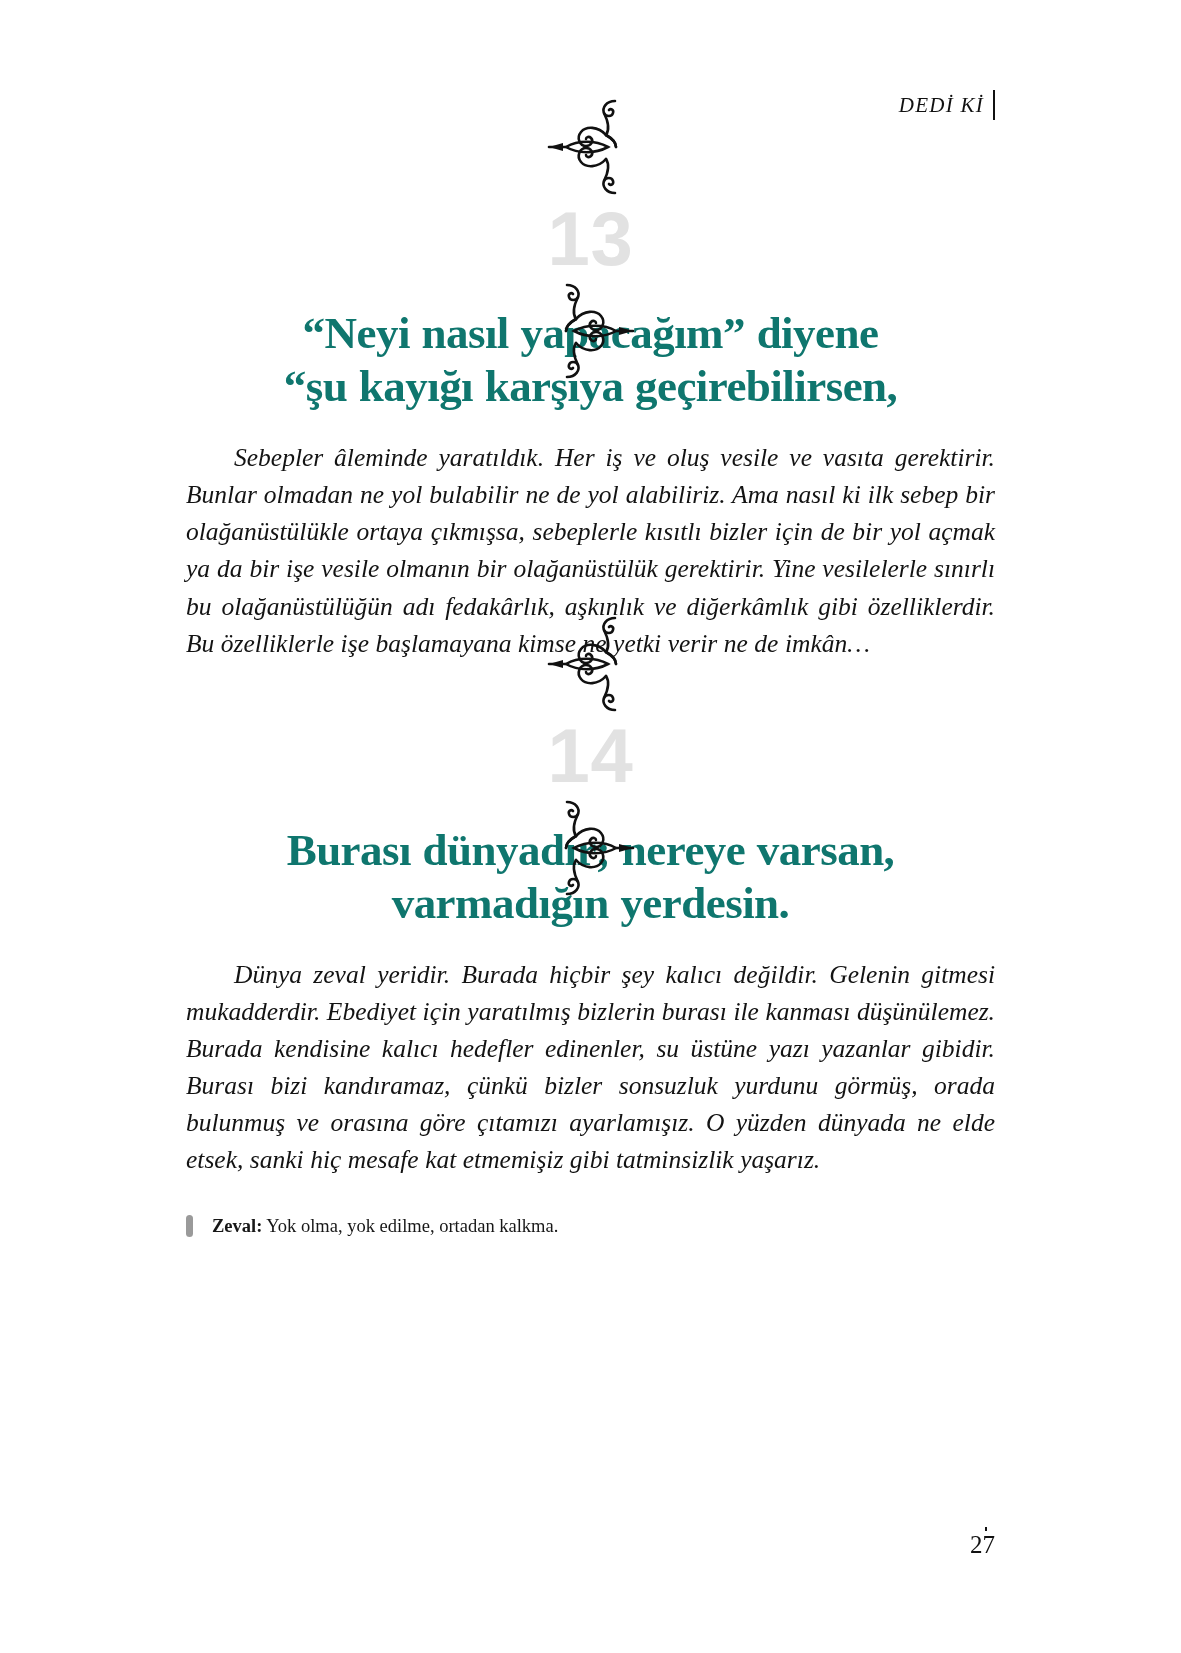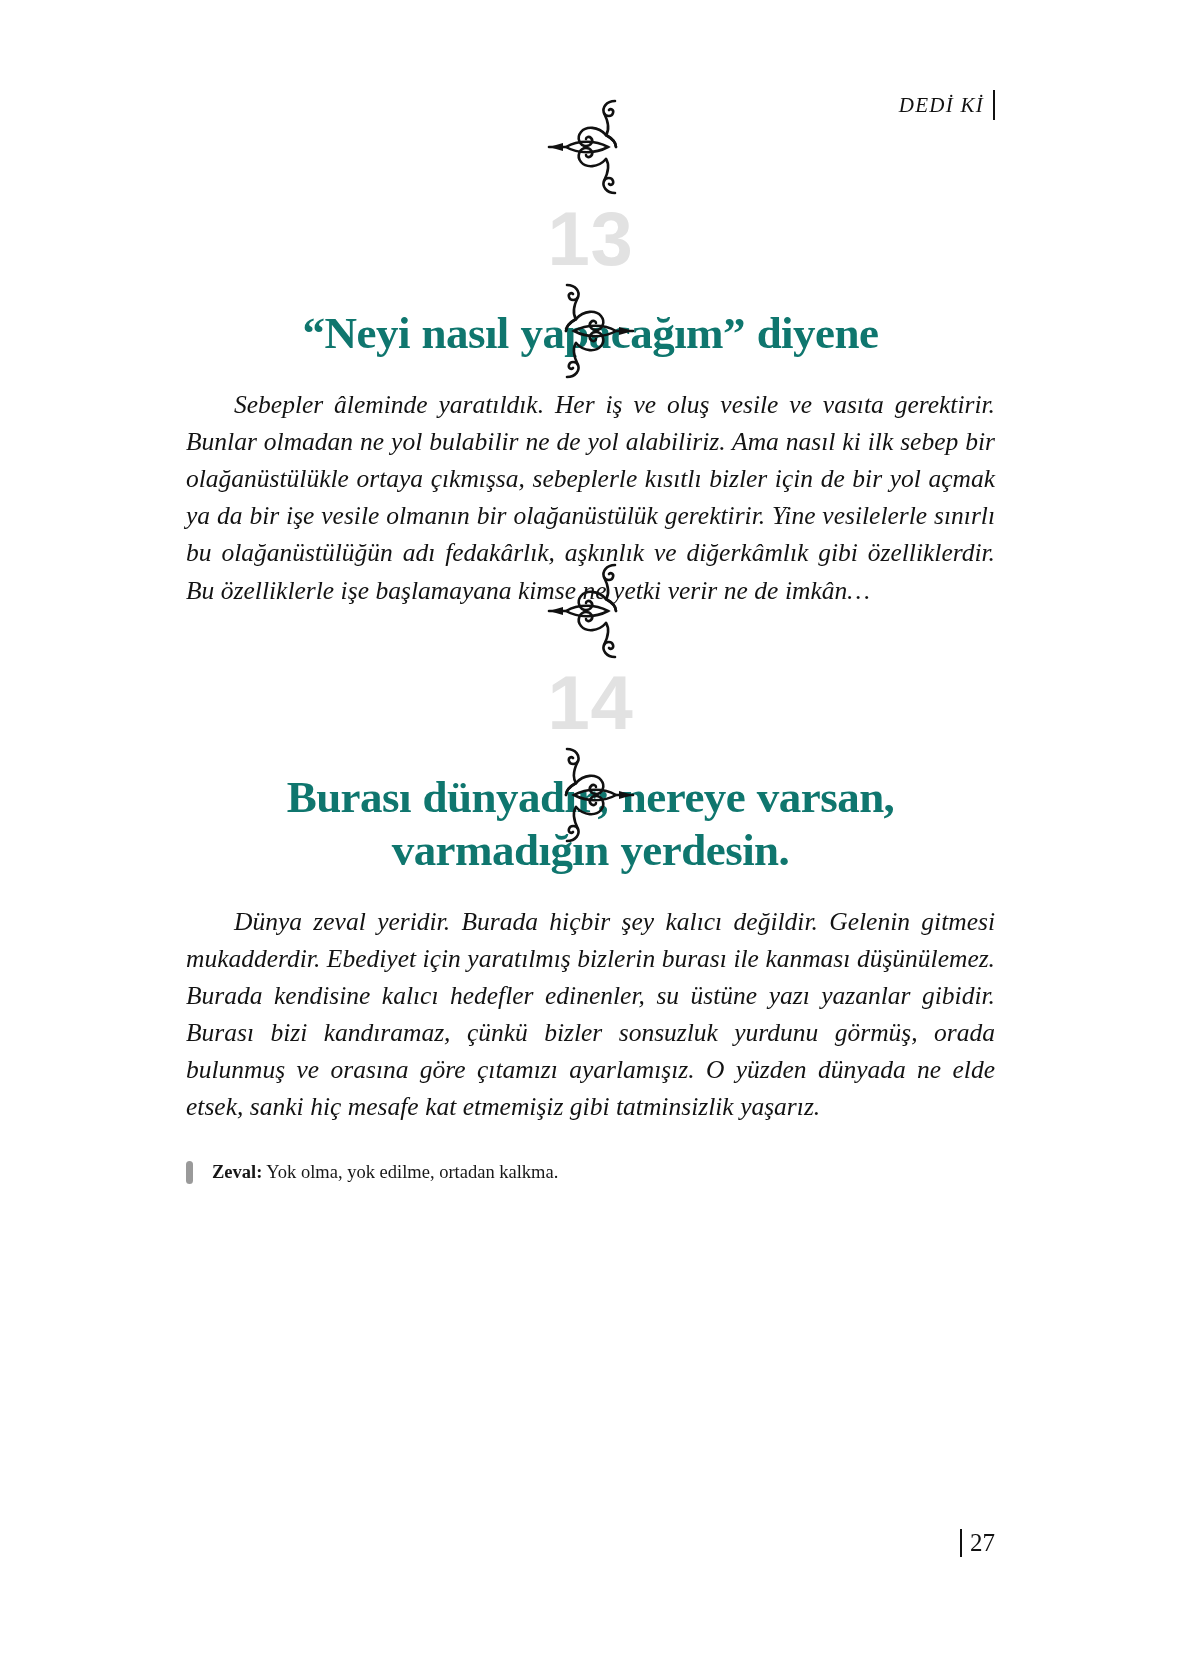--- a/index.html
+++ b/index.html
@@ -139,22 +139,23 @@
   .note-term {
     font-weight: bold;
   }
 
   
   .folio {
     position: absolute;
     bottom: 94px;
     right: 186px;
     display: flex;
-    align-items: center;
+    align-items: flex-end;
     height: 32px;
+    flex-direction: column;
   }
   .folio-rule {
     width: 2px;
     height: 28px;
     background: #111111;
     margin-right: 8px;
   }
   .folio-number {
     font-family: "Liberation Serif", "DejaVu Serif", serif;
     font-size: 25px;
@@ -209,20 +210,21 @@
             <path d="M70 100 c-9 0 -13 -7 -11 -12 c2 -4 8 -4 9 0 c1 3 -2 5 -4 3"></path>
             <path d="M63 54 c-13 -7 -30 -7 -42 0 c12 7 29 7 42 0z"></path>
             <path d="M21 54 h-17"></path>
           </g>
           <path d="M4 54 l14 -4 l0 8 z" fill="#111111"></path>
         </svg>
       </div>
 
       <h1 class="chapter-title">
         <span class="ln">“Neyi nasıl yapacağım” diyene</span>
+        <span class="ln">“şu kayığı karşıya geçirebilirsen,</span>
       </h1>
 
       <p class="body-par">Sebepler âleminde yaratıldık. Her iş ve oluş vesile ve vasıta gerektirir. Bunlar olmadan ne yol bulabilir ne de yol alabiliriz. Ama nasıl ki ilk sebep bir olağanüstülükle ortaya çıkmışsa, sebeplerle kısıtlı bizler için de bir yol açmak ya da bir işe vesile olmanın bir olağanüstülük gerektirir. Yine vesilelerle sınırlı bu olağanüstülüğün adı fedakârlık, aşkınlık ve diğerkâmlık gibi özelliklerdir. Bu özelliklerle işe başlamayana kimse ne yetki verir ne de imkân…</p>
 
     </div>
 
     <div class="section-gap"></div>
 
     <div>
 

